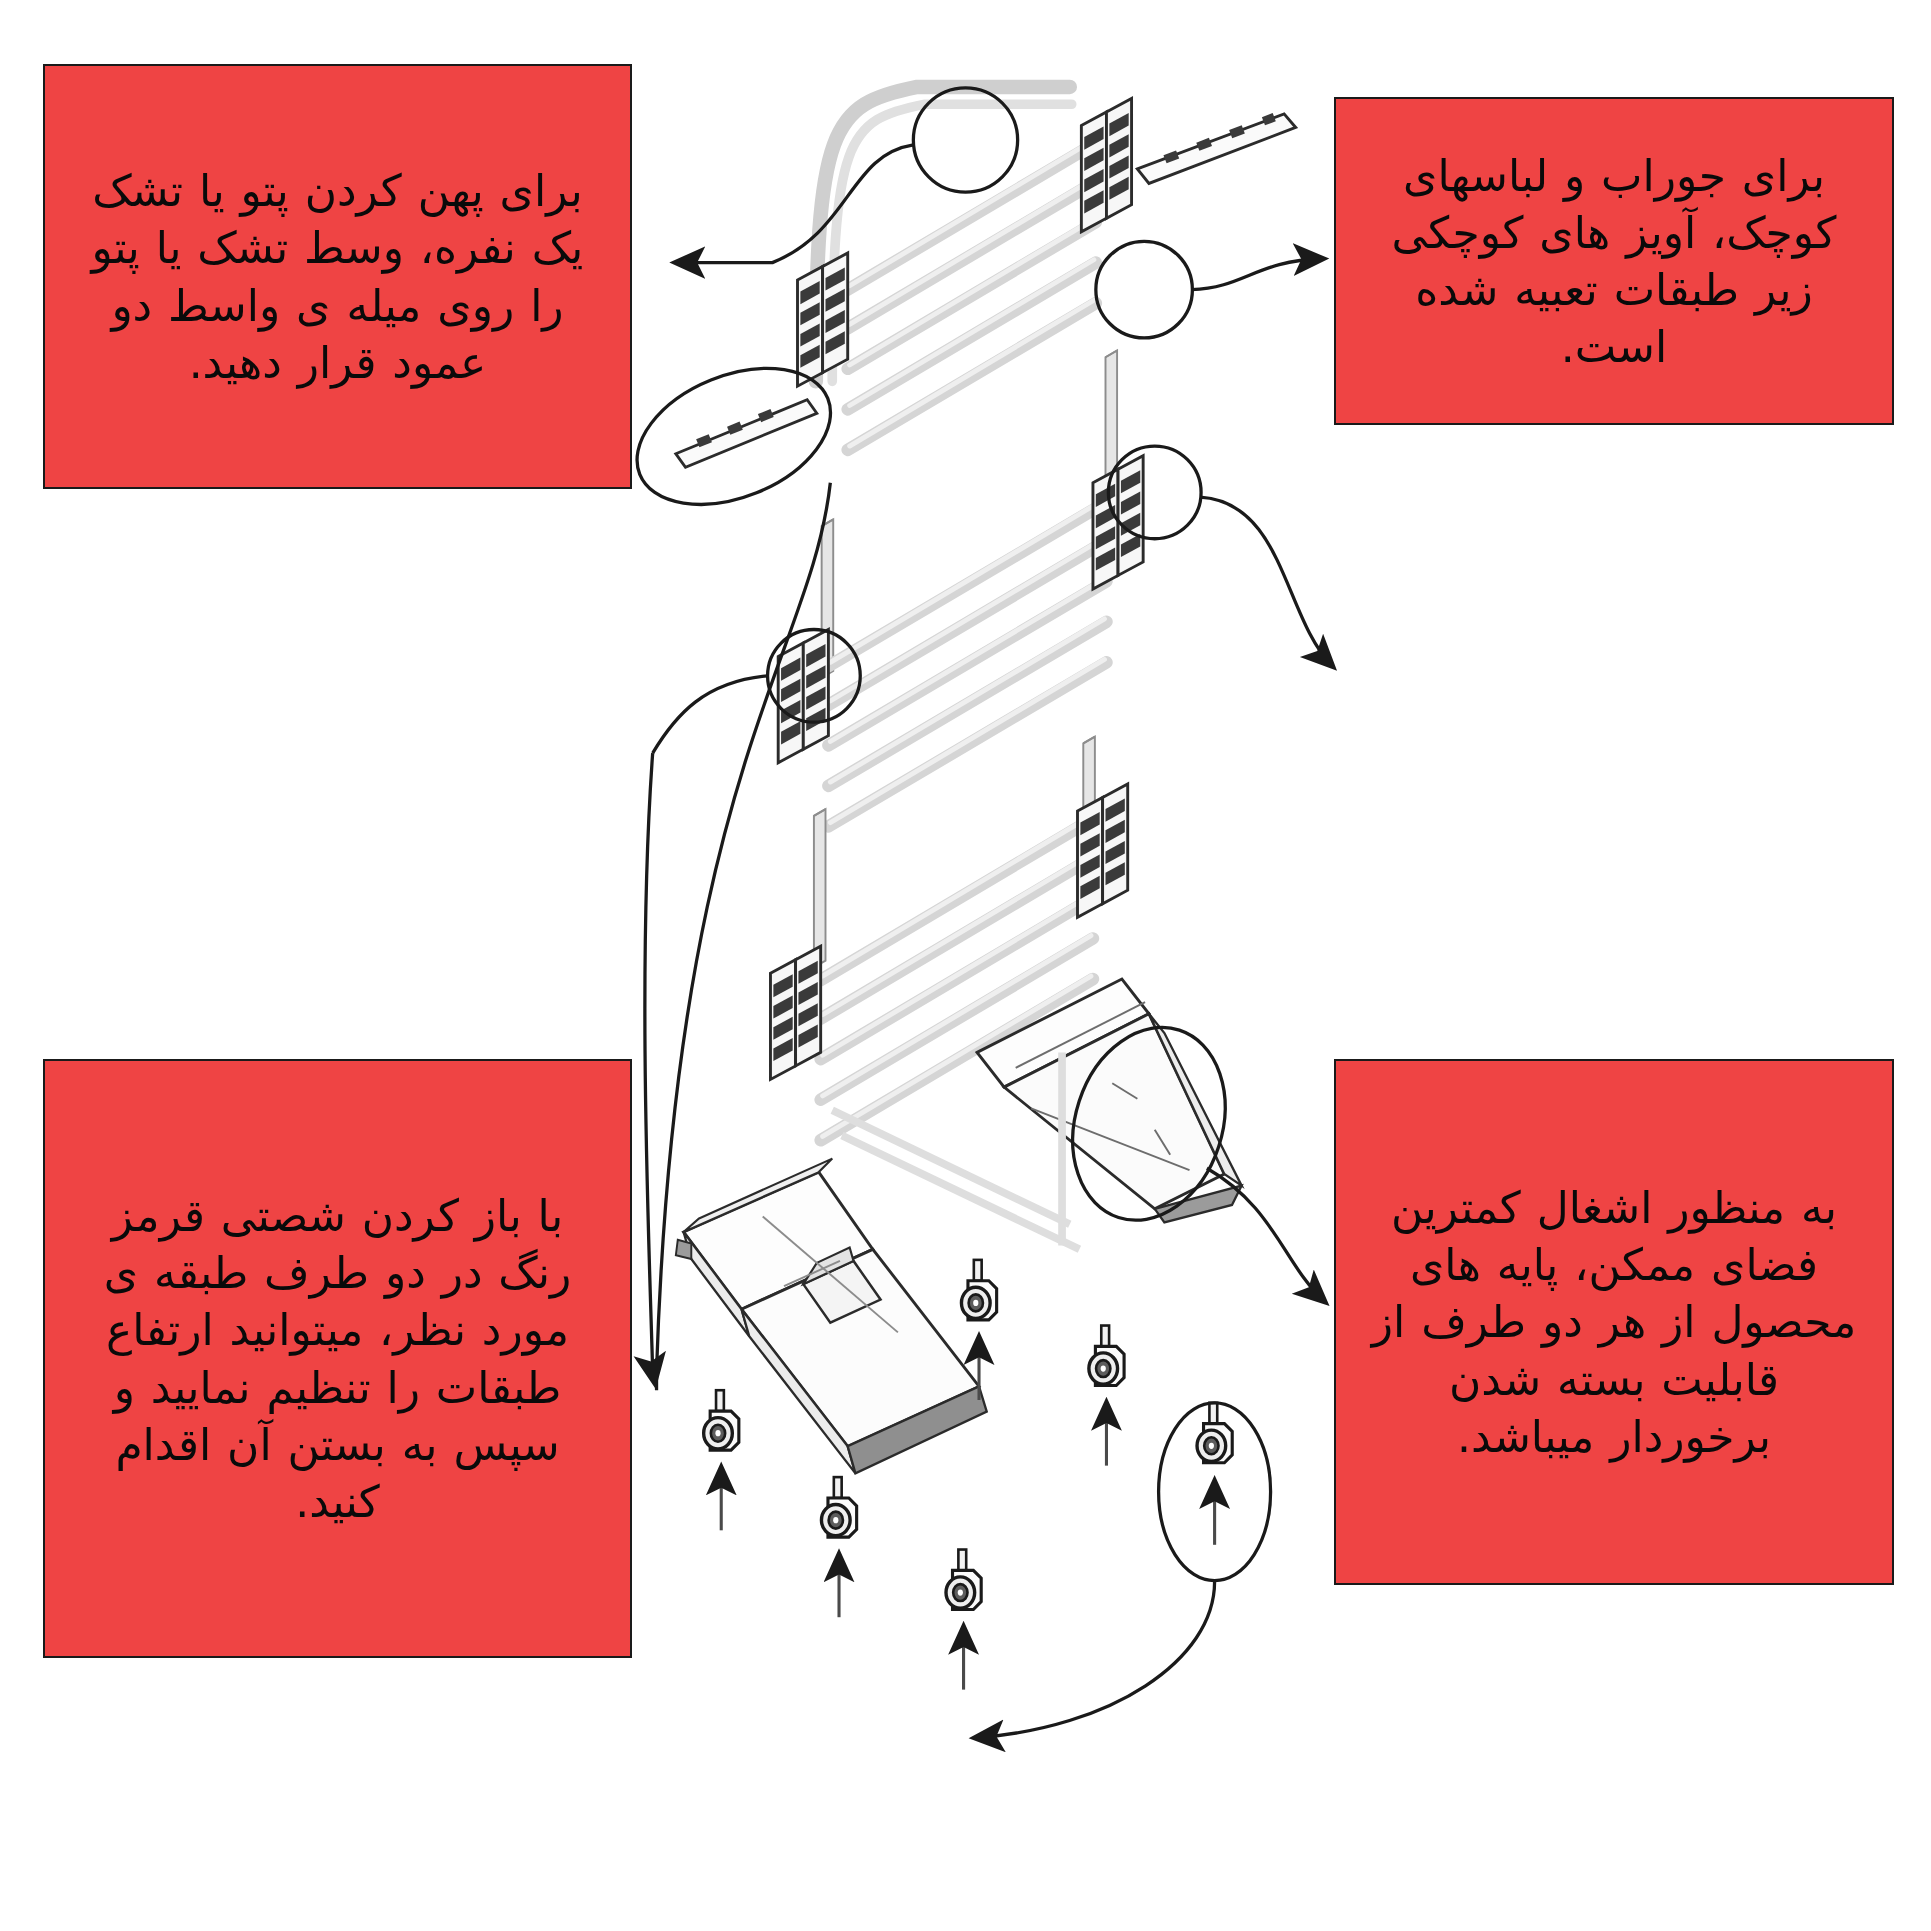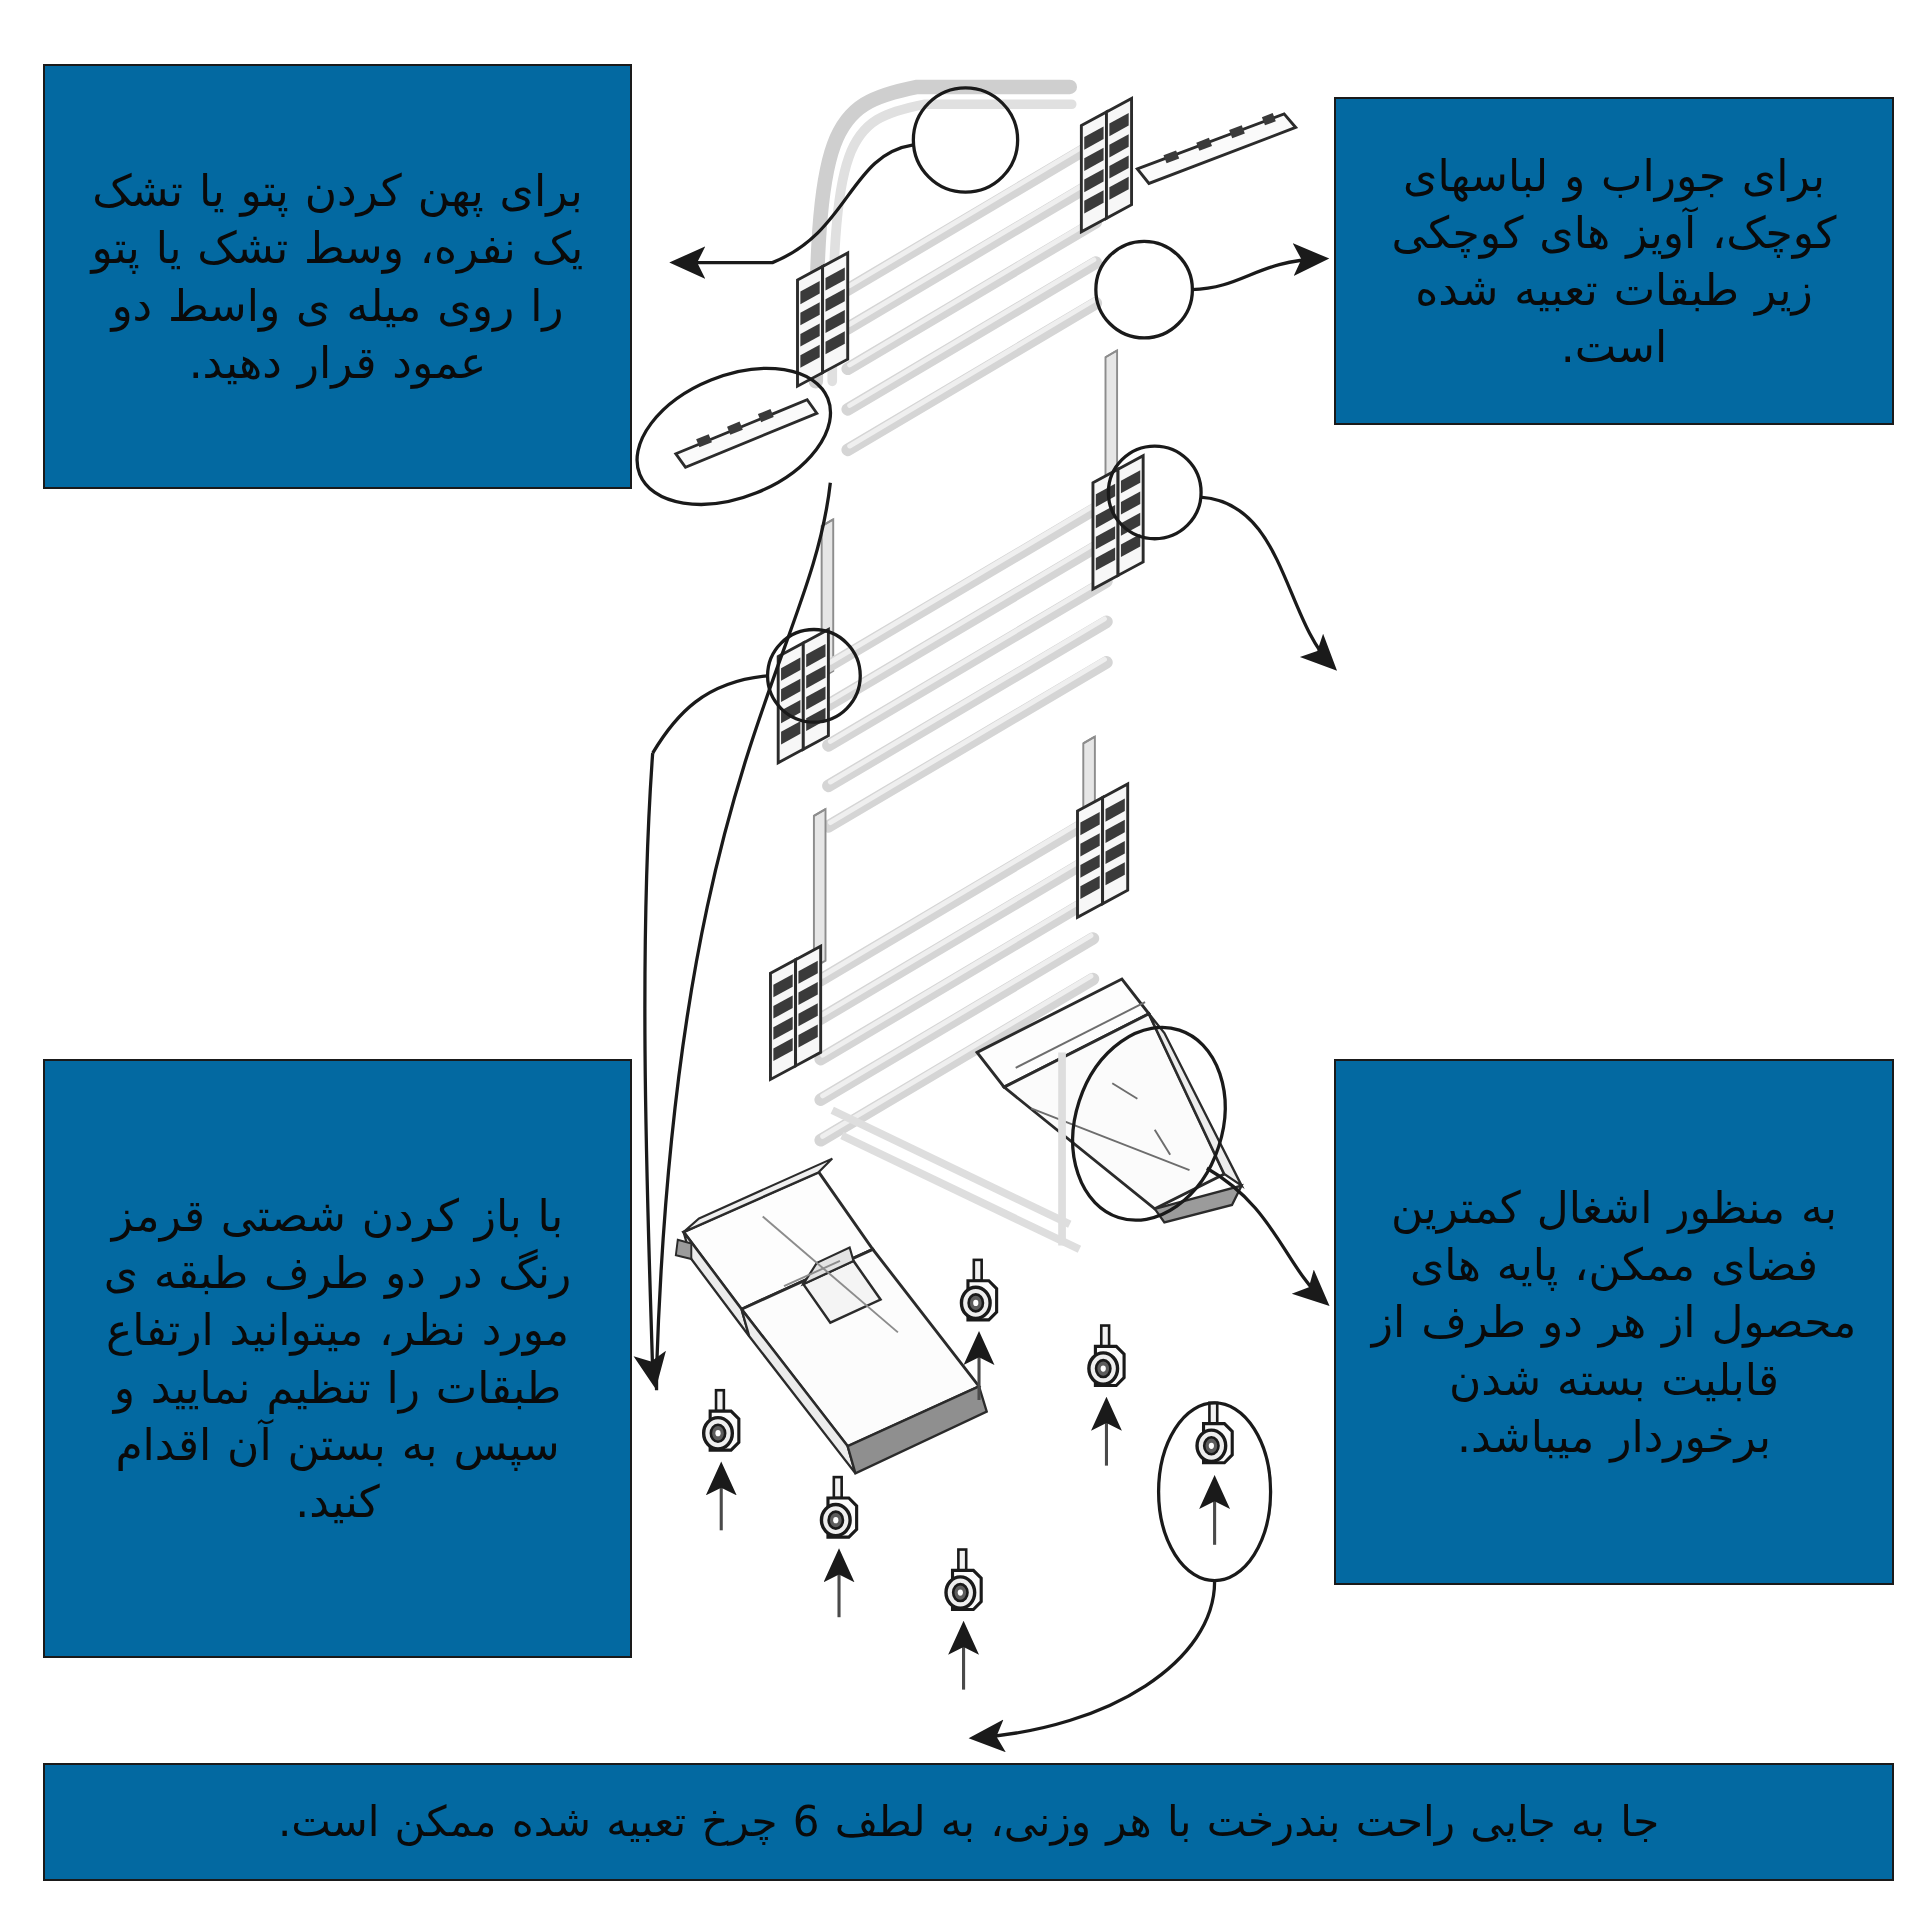--- a/index.html
+++ b/index.html
@@ -8,21 +8,21 @@
     width:1931px;height:1931px;overflow:hidden;position:relative;
     font-family:"DejaVu Sans","Liberation Sans",sans-serif;
     color:#0a0a0a;
   }
   #stage{position:absolute;inset:0;width:1931px;height:1931px;}
 
   .callout-box{
     position:absolute;
     box-sizing:border-box;
     border:2.9px solid #1a1a1a;
-    background:#0369a1;
+    background:#ef4444;
     display:flex;
     align-items:center;
     justify-content:center;
     padding:13.5px 25px;
     z-index:6;
   }
   .callout-box p{
     margin:0;
     width:100%;
     text-align:center;
@@ -309,19 +309,16 @@
 
 
   <div class="callout-box" id="box-height">
     <p>با باز کردن شصتی قرمز رنگ در دو طرف طبقه ی مورد نظر، میتوانید ارتفاع طبقات را تنظیم نمایید و سپس به بستن آن اقدام کنید.</p>
   </div>
 
   <div class="callout-box" id="box-folding">
     <p>به منظور اشغال کمترین فضای ممکن، پایه های محصول از هر دو طرف از قابلیت بسته شدن برخوردار میباشد.</p>
   </div>
 
-  <div class="callout-box" id="box-wheels">
-    <p>جا به جایی راحت بندرخت با هر وزنی، به لطف 6 چرخ تعبیه شده ممکن است.</p>
-  </div>
 
   <span class="lbl-hidden">نمای ایزومتریک بندرخت تاشو با سه طبقه، پایه های T شکل و چرخ ها</span>
 </div>
 
 
 </body></html>

